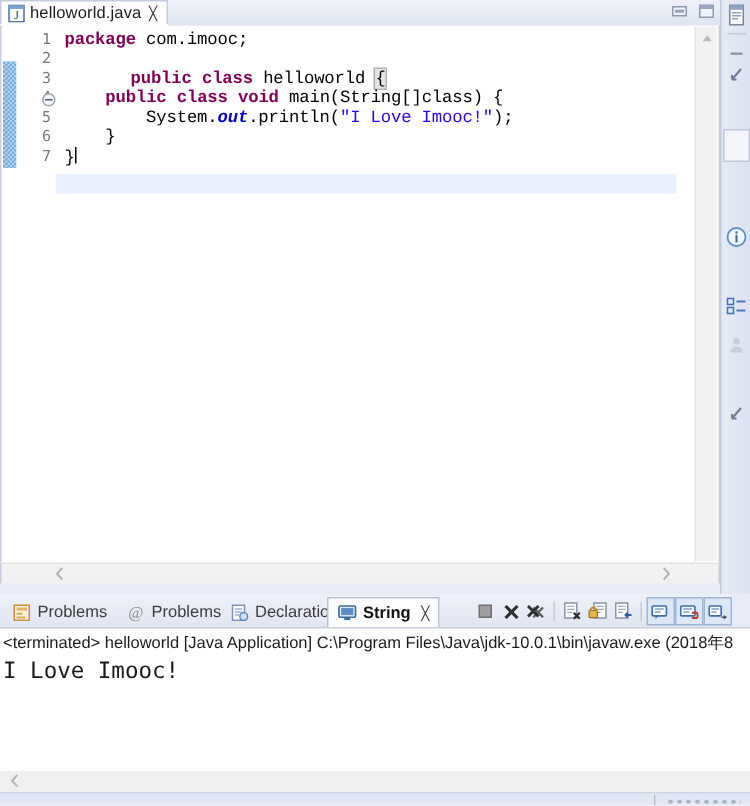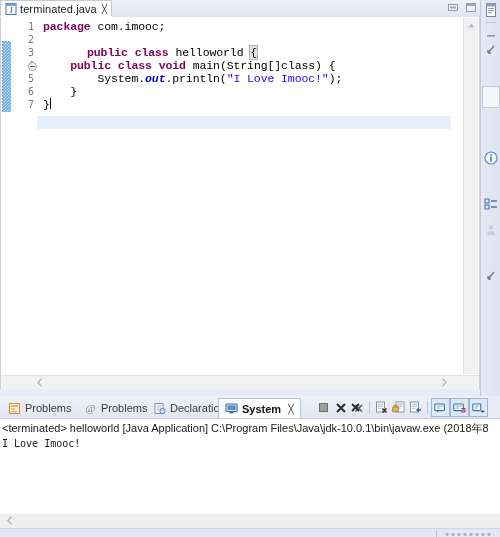--- a/index.html
+++ b/index.html
@@ -91,21 +91,21 @@
 
   .ctoolbar{position:absolute;right:0;top:2px;height:19px;display:flex;align-items:center;gap:0px;}
   .tbtn{width:17px;height:17px;display:flex;align-items:center;justify-content:center;position:relative;}
   .tbtn.boxed{border:1px solid #9fb6d8;background:#dce8f7;}
   .tsep{width:1px;height:13px;background:#c3c9d6;margin:0 3px;}
 
   .console-body{position:absolute;left:0;top:22px;width:500px;height:101px;background:#fff;
     border-top:1px solid #c9cfdd;}
   .cline-txt{position:absolute;left:2px;white-space:pre;font-size:11px;color:#1a1a1a;
     font-family:"Liberation Sans",sans-serif;}
-  .cline-mono{position:absolute;left:2px;white-space:pre;font-size:10px;color:#1a1a1a;
+  .cline-mono{position:absolute;left:2px;white-space:pre;font-size:15px;color:#1a1a1a;
     font-family:"DejaVu Sans Mono",monospace;}
 
   
   .chscroll{position:absolute;left:0;top:514px;width:500px;height:14px;background:#efefef;}
   .chscroll .arr{position:absolute;left:3px;top:0;width:13px;height:13px;display:flex;align-items:center;justify-content:center;}
 
   
   #rightbar{position:absolute;right:0;top:0;width:20px;height:396px;
     background:linear-gradient(to right,#e6eaf4,#dde3f0);border-left:1px solid #c3cadb;box-sizing:border-box;}
   .rb-item{position:absolute;left:2px;width:16px;height:16px;}
@@ -132,21 +132,21 @@
       <div class="tabrow-rest"></div>
 
       <div class="tab">
         <span class="tab-icon">
           <svg class="icon-svg" width="12" height="12" viewBox="0 0 12 12">
             <rect x="1" y="0.5" width="10" height="11" fill="#ffffff" stroke="#4a6fa5" stroke-width="1"></rect>
             <rect x="1" y="0.5" width="10" height="2.5" fill="#7aa3d4"></rect>
             <text x="6" y="9.5" font-size="8" font-family="Liberation Serif, serif" fill="#1b3f70" text-anchor="middle">J</text>
           </svg>
         </span>
-        <span class="tab-label">terminated.java</span>
+        <span class="tab-label">helloworld.java</span>
         <span class="tab-close">╳</span>
       </div>
       <div class="tab-active-underline"></div>
 
       <div class="win-btns">
         <span class="win-btn">
           <svg class="icon-svg" width="12" height="11" viewBox="0 0 12 11">
             <rect x="1.5" y="2.5" width="9" height="6" fill="#eff2f8" stroke="#8e9ab3"></rect>
             <rect x="3" y="4.5" width="6" height="2" fill="#9aa6bd"></rect>
           </svg>
@@ -297,21 +297,21 @@
       </div>
 
       <div class="ctab active" style="left:218px;">
         <span class="ci">
           <svg class="icon-svg" width="13" height="13" viewBox="0 0 13 13">
             <rect x="1" y="2" width="11" height="7.5" rx="0.8" fill="#eaf2fb" stroke="#36699e" stroke-width="1.1"></rect>
             <rect x="2.4" y="3.3" width="8.2" height="4.8" fill="#5b8fc4"></rect>
             <rect x="4.5" y="10" width="4" height="1.4" fill="#36699e"></rect>
           </svg>
         </span>
-        <span>System</span>
+        <span>String</span>
         <span class="cx">╳</span>
       </div>
 
       <div class="ctoolbar">
         <span class="tbtn">
           <svg class="icon-svg" width="11" height="11" viewBox="0 0 11 11">
               <rect x="1.5" y="1.5" width="8" height="8" fill="#9e9e9e" stroke="#6f6f6f"></rect>
             </svg>
         </span>
         <span class="tbtn">

